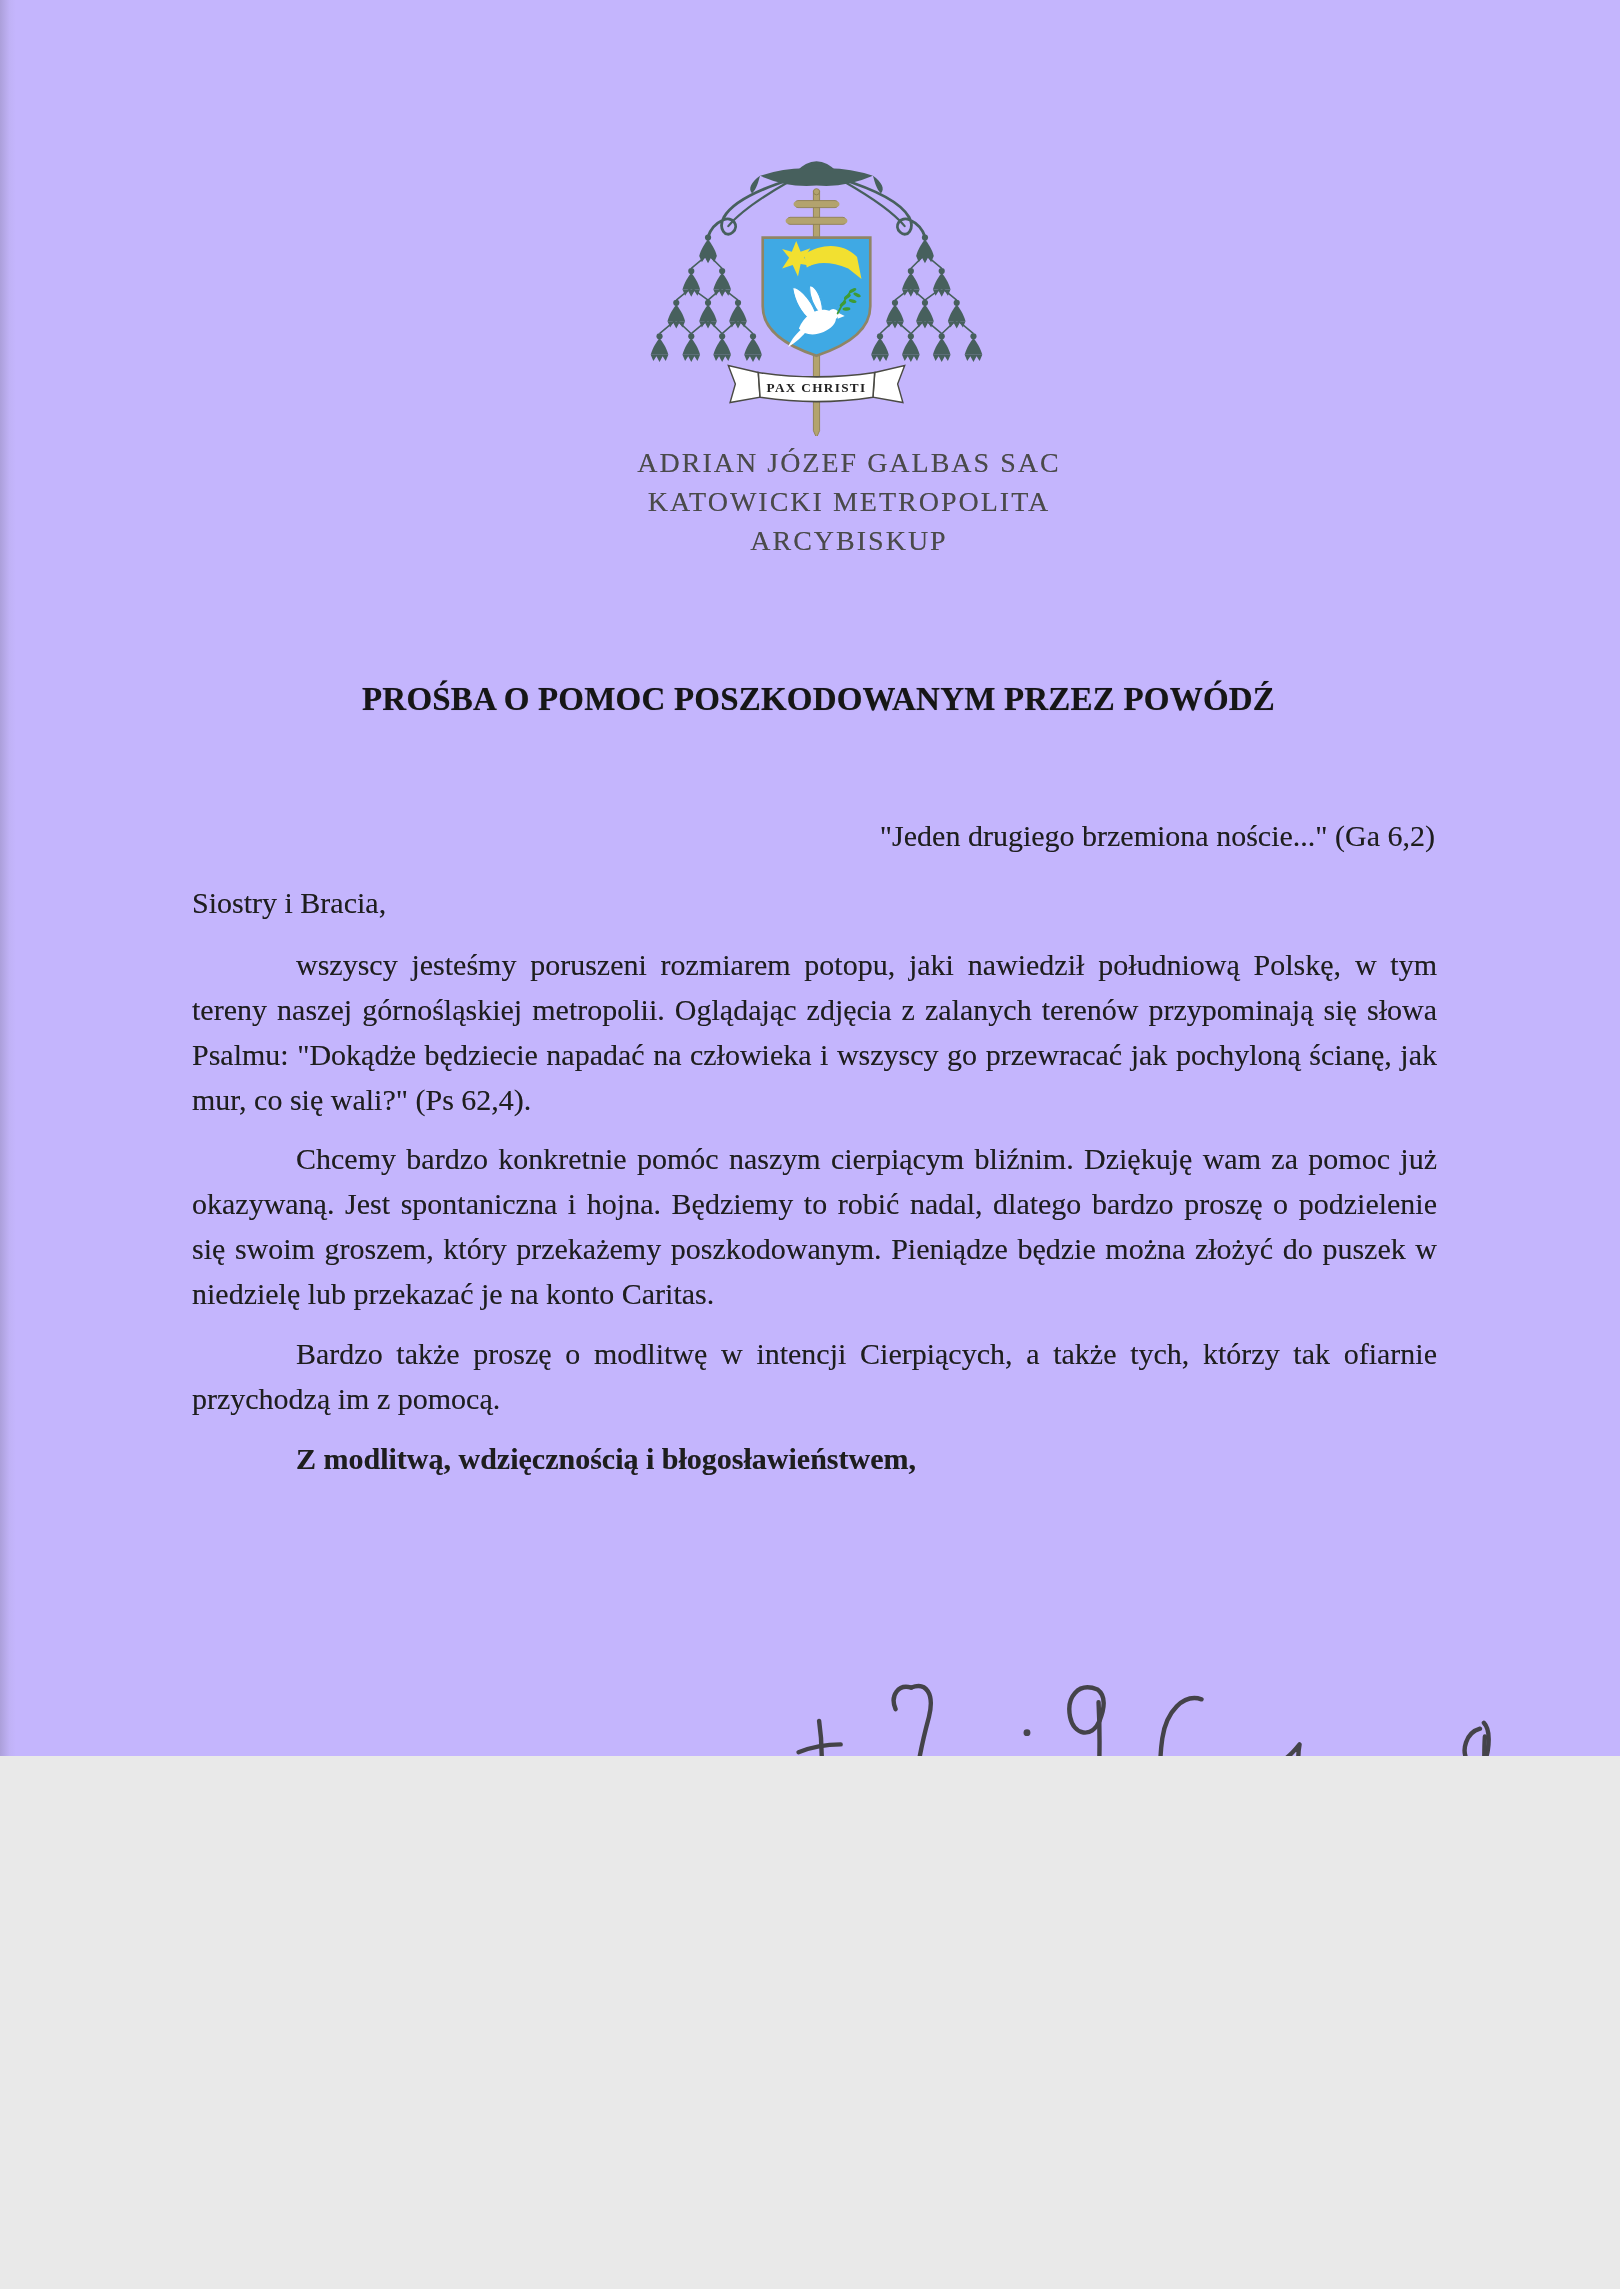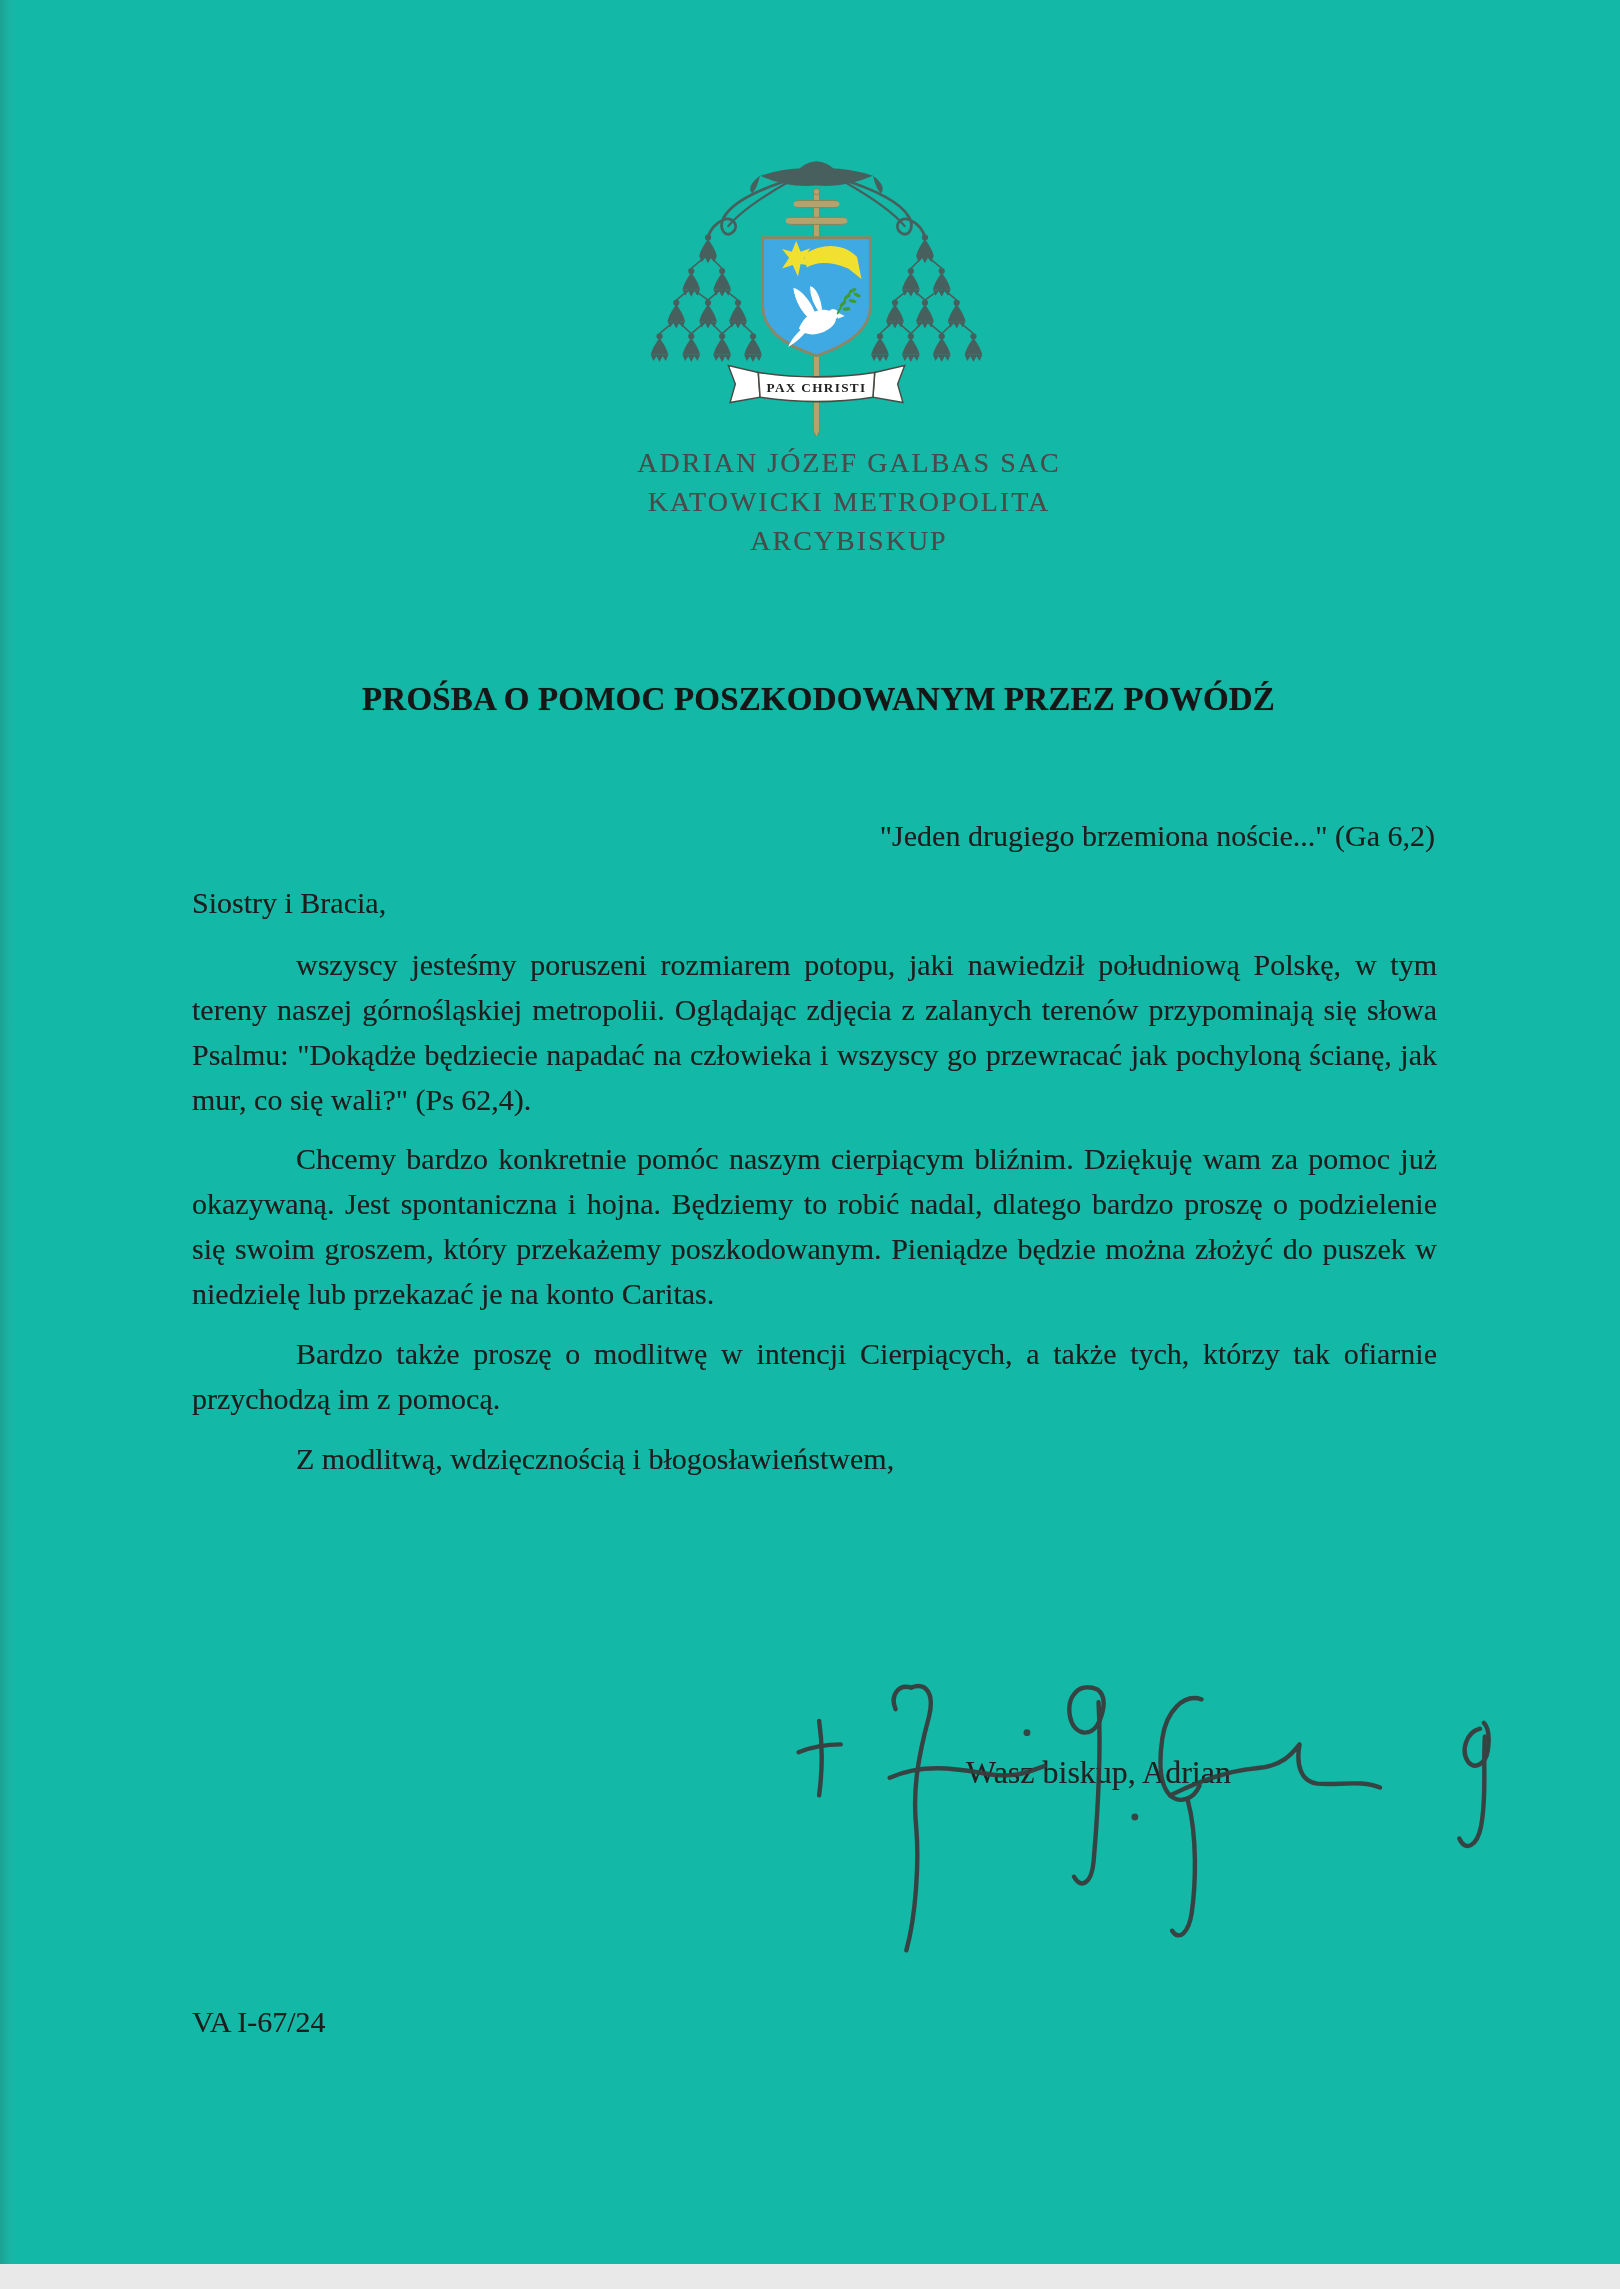--- a/index.html
+++ b/index.html
@@ -1,19 +1,19 @@
 <!DOCTYPE html>
 <html lang="pl" style="--tassel: #47605d; --cross: #b3a36e; --cross_edge: #8d7f50; --shield: #3fa9e4; --shield_edge: #8f8565; --star: #f2e030; --branch: #3e9b35; --banner_ink: #4a4a44; --ink: #1e1e1e;"><head>
 <meta charset="utf-8">
 <style>
   html,body{margin:0;padding:0;background:#e9e9e9;}
   .page{
     position:relative;
-    width:1620px;height:2264px;
-    background:#14b8a6;
+    width:1620px;height:1756px;
+    background:#c4b5fd;
     overflow:hidden;
     font-family:"Liberation Serif","DejaVu Serif",serif;
     color:#1e1e1e;
   }
   .scan-edge{
     position:absolute;left:0;top:0;width:15.7px;height:100%;
     background:linear-gradient(to right, rgba(60,60,60,0.18), rgba(120,120,120,0.05) 60%, transparent);
     pointer-events:none;
   }
   .crest{position:absolute;left:640px;top:145px;width:353px;height:291px;}
@@ -40,21 +40,21 @@
     position:absolute;left:192px;top:880px;width:1245px;
     font-size:30px;line-height:45px;
     text-shadow:0 0 0.6px rgba(30,30,30,0.45);
   }
   .salutation{margin:0 0 16.7px 0;}
   .body-par{
     margin:0 0 14.7px 0;
     text-indent:104px;
     text-align:justify;
   }
-  .closing{margin:2px 0 0 0;text-indent:104px;}
+  .closing{margin:2px 0 0 0;text-indent:104px;font-weight:bold;}
   .signature{position:absolute;left:774px;top:1658px;width:755px;height:314px;}
   .sig-caption{
     position:absolute;left:966px;top:1754px;
     font-size:32px;color:#222;
     text-shadow:0 0 0.6px rgba(30,30,30,0.45);
   }
   .footer{
     position:absolute;left:192px;top:1996px;
     font-size:30px;line-height:51px;color:#1e1e1e;
     text-shadow:0 0 0.6px rgba(30,30,30,0.45);

